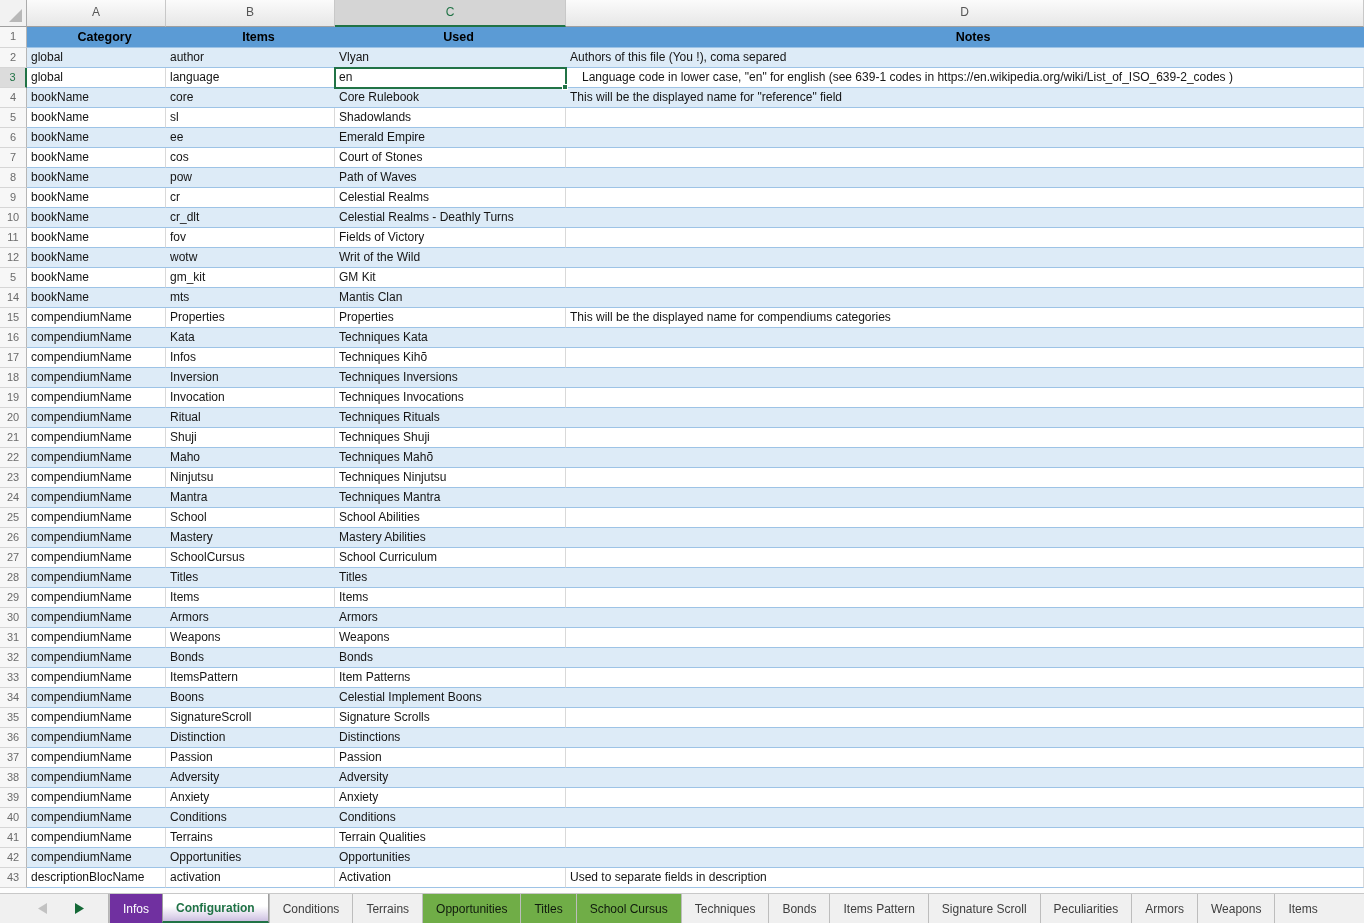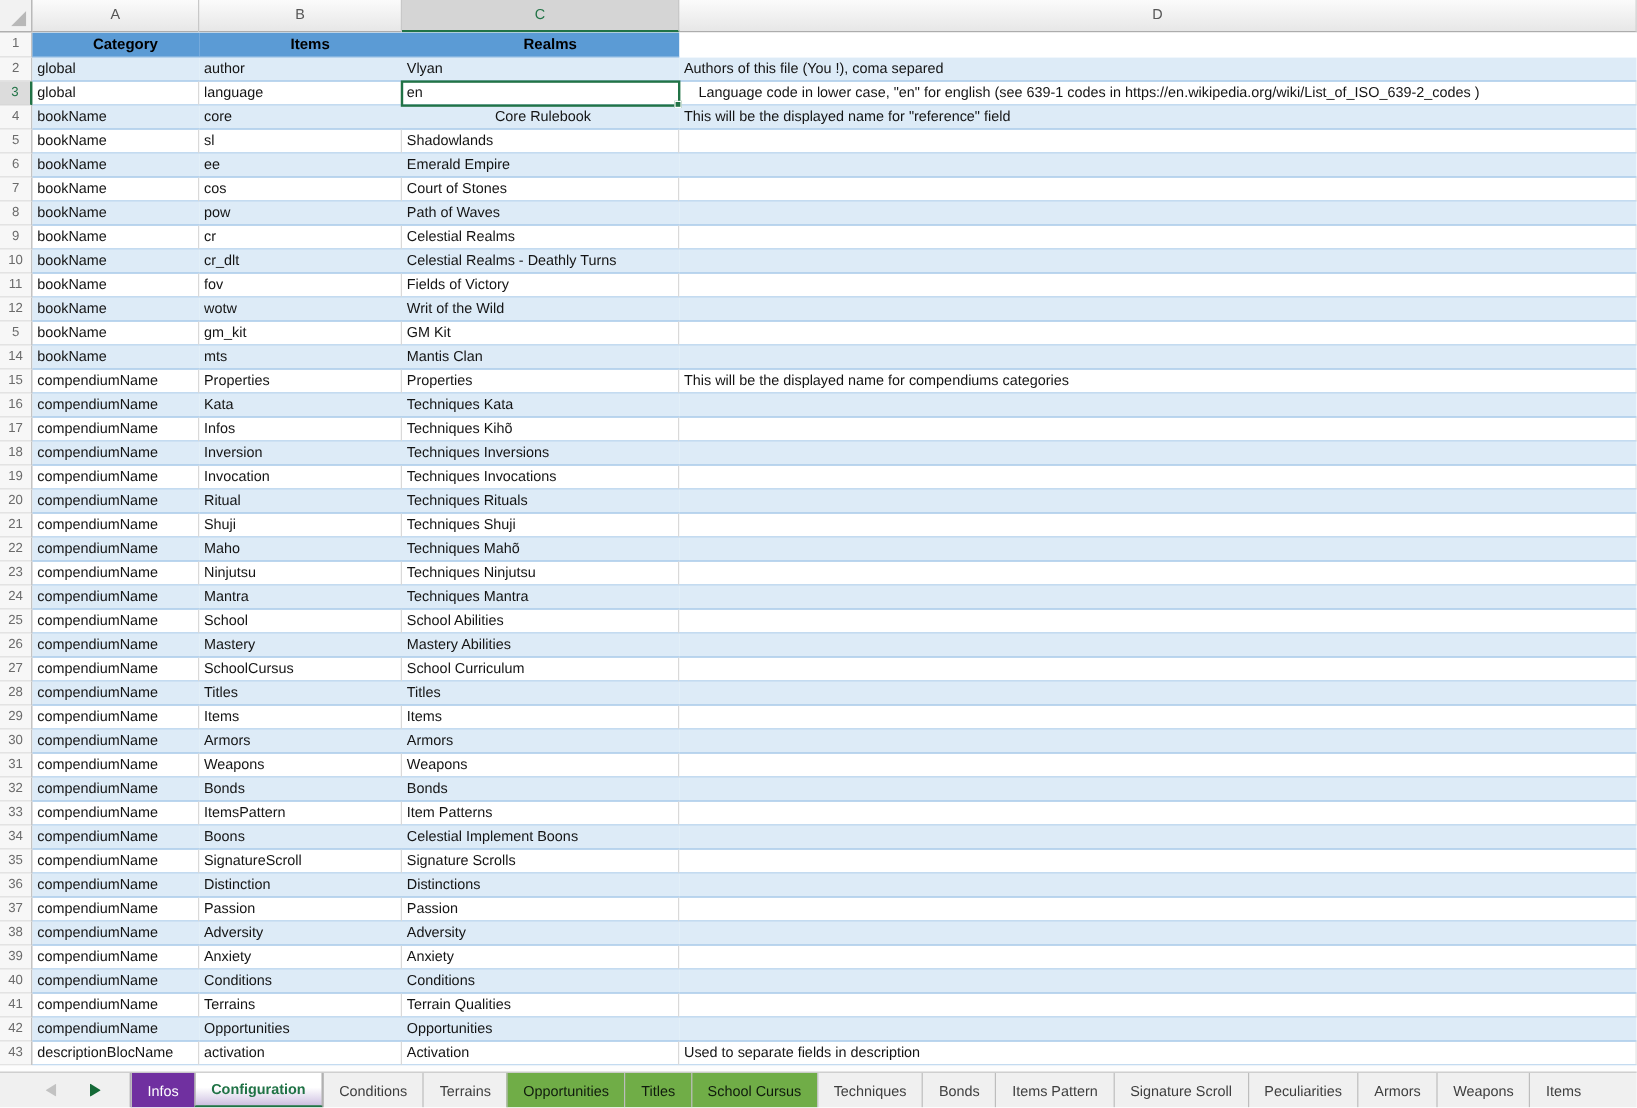--- a/index.html
+++ b/index.html
@@ -66,41 +66,42 @@
       <div class="ch" style="width: 169px; flex: 0 0 169px;">B</div>
       <div class="ch selected" style="width: 231px; flex: 0 0 231px;">C</div>
       <div class="ch" style="width: 798px; flex: 0 0 798px;">D</div>
     </div>
 
   <div class="grid" id="grid">
       <div class="row header-row">
         <div class="rn">1</div>
         <div class="cell" style="width: 139px; flex: 0 0 139px;">Category</div>
         <div class="cell" style="width: 169px; flex: 0 0 169px;">Items</div>
-        <div class="cell" style="width: 231px; flex: 0 0 231px;">Realms</div>
+        <div class="cell" style="width: 231px; flex: 0 0 231px;">Used</div>
+        <div class="cell" style="width: 798px; flex: 0 0 798px;">Notes</div>
       </div>
       <div class="row banded">
         <div class="rn">2</div>
         <div class="cell" style="width: 139px; flex: 0 0 139px;">global</div>
         <div class="cell" style="width: 169px; flex: 0 0 169px;">author</div>
         <div class="cell" style="width: 231px; flex: 0 0 231px;">Vlyan</div>
         <div class="cell" style="width: 798px; flex: 0 0 798px;">Authors of this file (You !), coma separed</div>
       </div>
       <div class="row plain">
         <div class="rn active">3</div>
         <div class="cell" style="width: 139px; flex: 0 0 139px;">global</div>
         <div class="cell" style="width: 169px; flex: 0 0 169px;">language</div>
         <div class="cell selected" style="width: 231px; flex: 0 0 231px;">en<div class="fill-handle"></div></div>
         <div class="cell" style="width: 798px; flex: 0 0 798px; padding-left: 16px;">Language code in lower case, "en" for english (see 639-1 codes in https://en.wikipedia.org/wiki/List_of_ISO_639-2_codes )</div>
       </div>
       <div class="row banded">
         <div class="rn">4</div>
         <div class="cell" style="width: 139px; flex: 0 0 139px;">bookName</div>
         <div class="cell" style="width: 169px; flex: 0 0 169px;">core</div>
-        <div class="cell" style="width: 231px; flex: 0 0 231px; text-align: center;">Core Rulebook</div>
+        <div class="cell" style="width: 231px; flex: 0 0 231px;">Core Rulebook</div>
         <div class="cell" style="width: 798px; flex: 0 0 798px;">This will be the displayed name for "reference" field</div>
       </div>
       <div class="row plain">
         <div class="rn">5</div>
         <div class="cell" style="width: 139px; flex: 0 0 139px;">bookName</div>
         <div class="cell" style="width: 169px; flex: 0 0 169px;">sl</div>
         <div class="cell" style="width: 231px; flex: 0 0 231px;">Shadowlands</div>
         <div class="cell" style="width: 798px; flex: 0 0 798px;"></div>
       </div>
       <div class="row banded">

